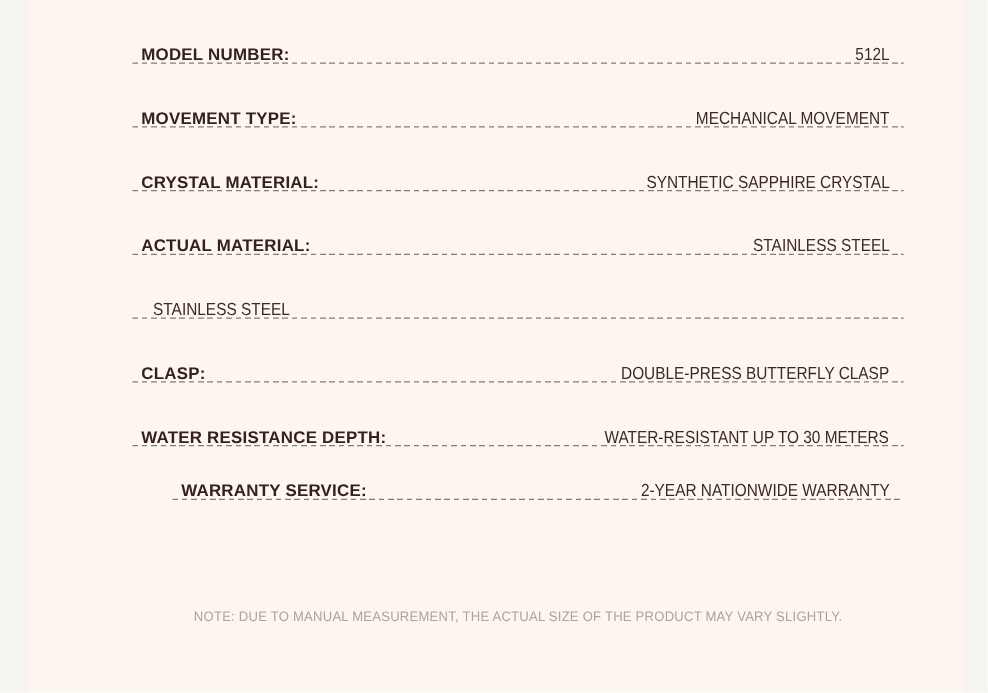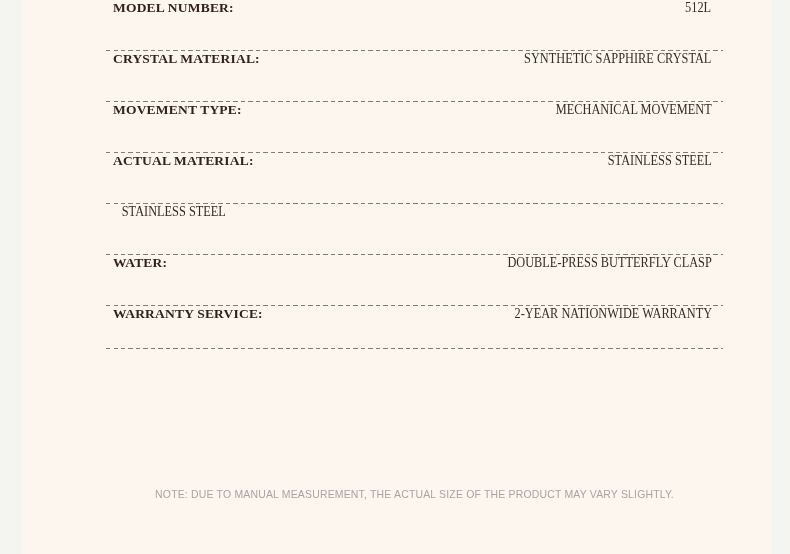--- a/index.html
+++ b/index.html
@@ -30,26 +30,26 @@
   .spec-table {
     position: absolute;
     left: 106px;
     top: 0;
     width: 617px;
   }
   .row {
     position: relative;
     height: 51px;
     display: flex;
-    align-items: flex-start;
+    align-items: flex-end;
     justify-content: space-between;
-    font-family: Liberation Serif, serif;
   }
   .row:last-child {
     height: 43px;
+    margin-left: 32px;
   }
   
   .row::after {
     content: "";
     position: absolute;
     left: 0;
     bottom: 0;
     width: 100%;
     height: 1px;
     background: repeating-linear-gradient(
@@ -96,37 +96,41 @@
 <div class="screen">
   <div class="strip left"></div>
   <div class="strip right"></div>
 
   <div class="spec-table">
     <div class="row">
       <span class="spec-label">MODEL NUMBER:</span>
       <span class="spec-value">512L</span>
     </div>
     <div class="row">
+      <span class="spec-label">MOVEMENT TYPE:</span>
+      <span class="spec-value">MECHANICAL MOVEMENT</span>
+    </div>
+    <div class="row">
       <span class="spec-label">CRYSTAL MATERIAL:</span>
       <span class="spec-value">SYNTHETIC SAPPHIRE CRYSTAL</span>
-    </div>
-    <div class="row">
-      <span class="spec-label">MOVEMENT TYPE:</span>
-      <span class="spec-value">MECHANICAL MOVEMENT</span>
     </div>
     <div class="row">
       <span class="spec-label">ACTUAL MATERIAL:</span>
       <span class="spec-value">STAINLESS STEEL</span>
     </div>
     <div class="row">
       <span class="spec-value">STAINLESS STEEL</span>
     </div>
     <div class="row">
-      <span class="spec-label">WATER:</span>
+      <span class="spec-label">CLASP:</span>
       <span class="spec-value">DOUBLE-PRESS BUTTERFLY CLASP</span>
+    </div>
+    <div class="row">
+      <span class="spec-label">WATER RESISTANCE DEPTH:</span>
+      <span class="spec-value">WATER-RESISTANT UP TO 30 METERS</span>
     </div>
     <div class="row">
       <span class="spec-label">WARRANTY SERVICE:</span>
       <span class="spec-value">2-YEAR NATIONWIDE WARRANTY</span>
     </div>
   </div>
 
   <div class="note">NOTE: DUE TO MANUAL MEASUREMENT, THE ACTUAL SIZE OF THE PRODUCT MAY VARY SLIGHTLY.</div>
 </div>
 

